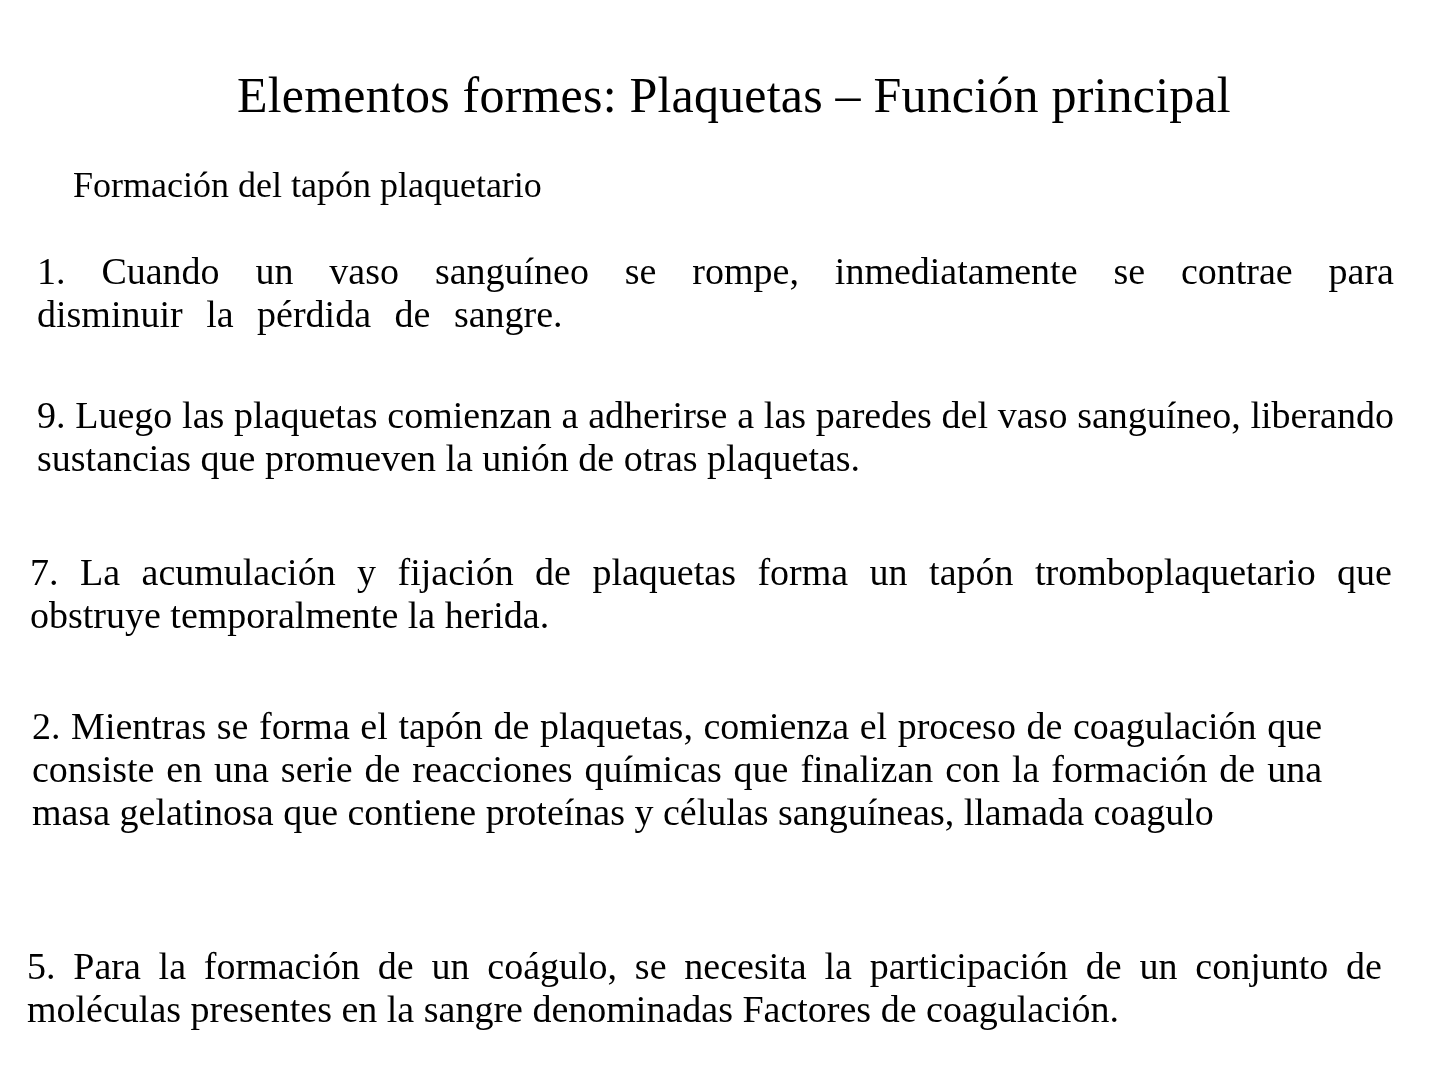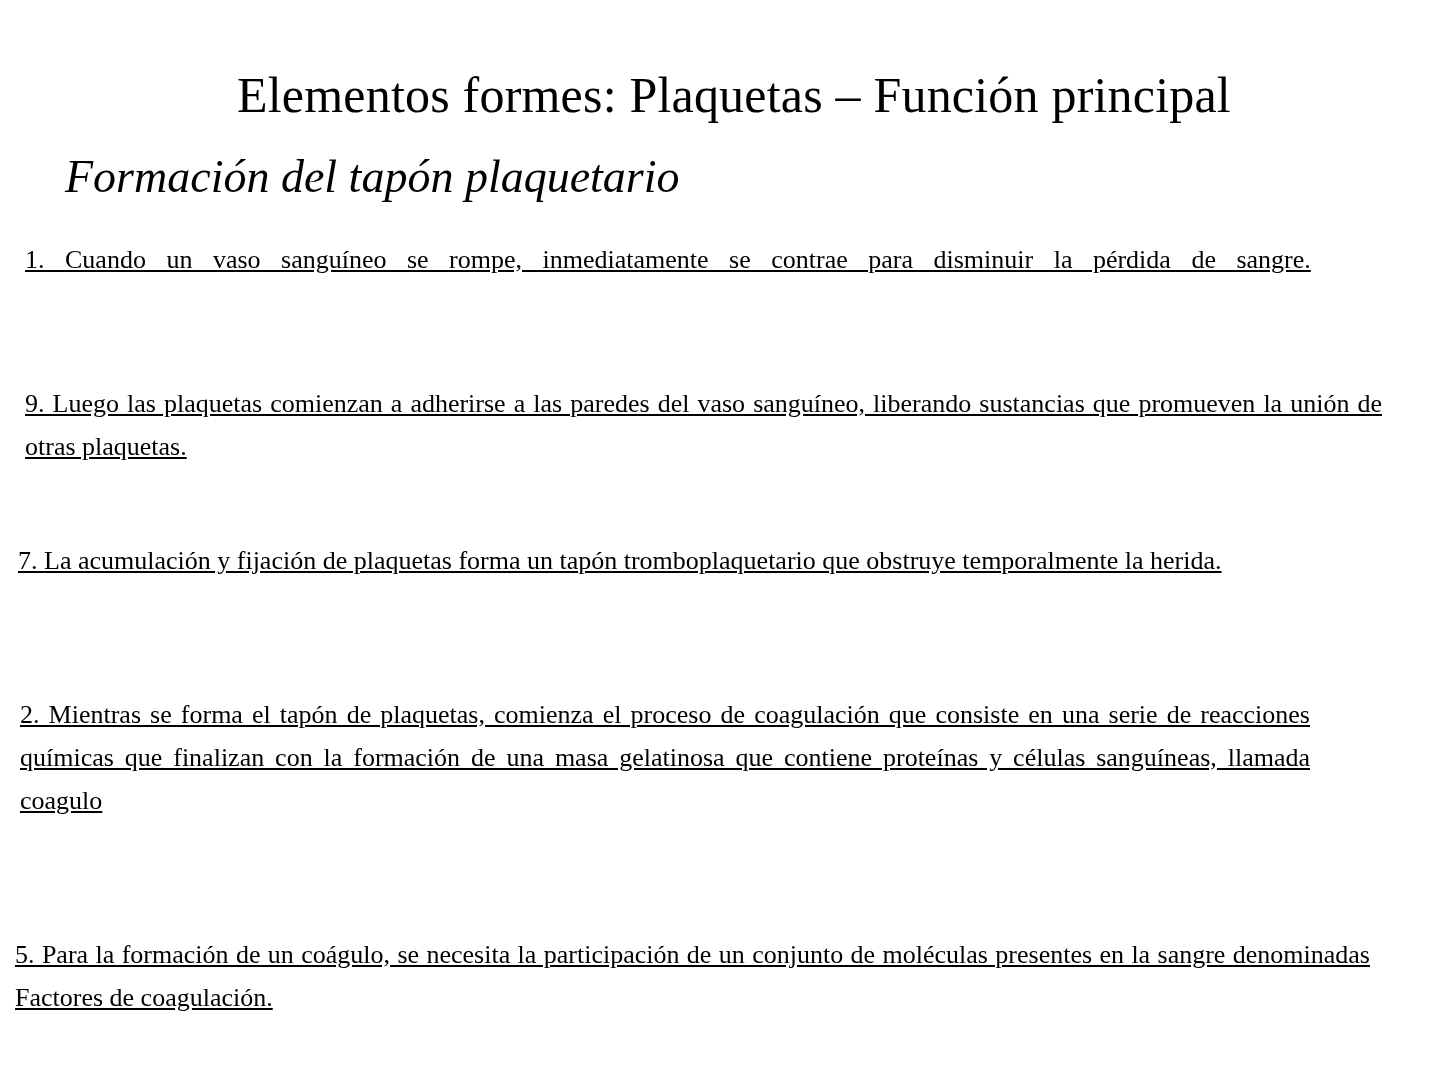--- a/index.html
+++ b/index.html
@@ -26,35 +26,33 @@
       line-height: 62px;
       margin: 14px;
       font-weight: normal;
       letter-spacing: 0.2px;
     }
     .subtitle {
       position: absolute;
       left: 65px;
       top: 148px;
       font-family: "Liberation Serif", serif;
-      font-size: 46px;
+      font-size: 36px;
       line-height: 58px;
-      margin: 0;
+      margin: 8px;
       font-weight: normal;
-      font-style: italic;
     }
     .para {
       position: absolute;
-      margin: 0;
+      margin: 12px;
       font-family: "Liberation Serif", serif;
-      font-size: 26px;
+      font-size: 38px;
       line-height: 43px;
       text-align: justify;
       text-align-last: left;
-      text-decoration: underline;
     }
     .p1 { left: 25px; top: 238px; width: 1357px; word-spacing: 14px; }
     .p2 { left: 25px; top: 382px; width: 1357px; }
     .p3 { left: 18px; top: 539px; width: 1362px; }
     .p4 { left: 20px; top: 693px; width: 1290px; }
     .p5 { left: 15px; top: 933px; width: 1355px; }
   </style>
 </head>
 <body>
 

